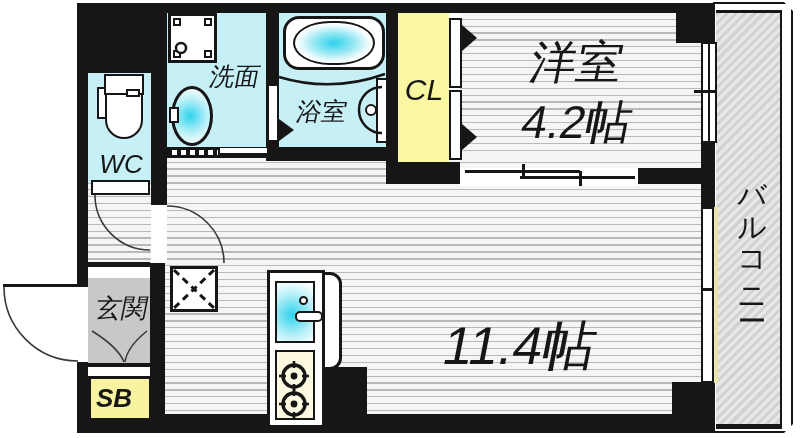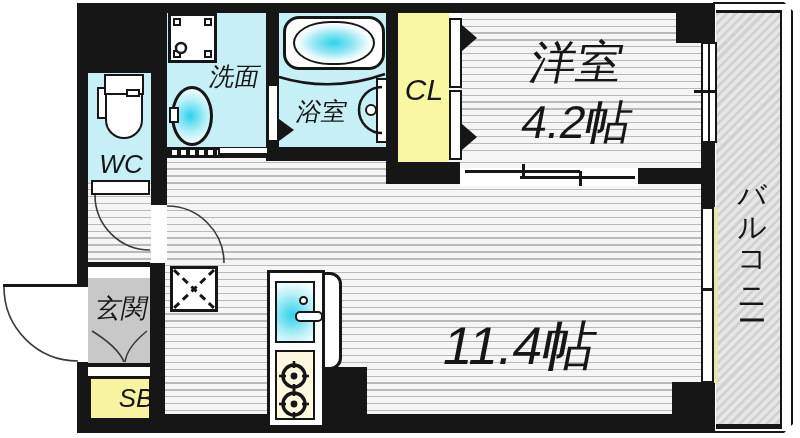--- a/index.html
+++ b/index.html
@@ -139,17 +139,17 @@
   <div class="lbl it" style="left:121px;top:164px;font-size:26px;">WC</div>
   <div class="lbl skew" style="left:235px;top:76px;font-size:25px;">洗面</div>
   <div class="lbl skew" style="left:322px;top:111px;font-size:25px;">浴室</div>
   <div class="lbl it" style="left:424px;top:90px;font-size:30px;">CL</div>
   <div class="lbl skew" style="left:577px;top:62px;font-size:46px;">洋室</div>
   <div class="lbl skew" style="left:577px;top:122px;font-size:46px;">4.2帖</div>
   <div class="lbl skew" style="left:520px;top:345px;font-size:53px;">11.4帖</div>
   <div class="lbl skew" style="left:122px;top:308px;font-size:26px;">玄関</div>
 
   <div class="abs" style="left:88px;top:376px;width:64px;height:45px;border:3px solid #161616;box-sizing:border-box;background:#f7f3a0;"></div>
-  <div class="lbl it" style="left:136px;top:398px;font-size:26px;">SB</div>
+  <div class="lbl it" style="left:114px;top:398px;font-size:26px;font-weight:bold;">SB</div>
 
   <div class="lbl" style="left:752px;top:235px;font-size:29px;writing-mode:vertical-rl;letter-spacing:3px;">バルコニー</div>
 
 </div>
 
 </body></html>

